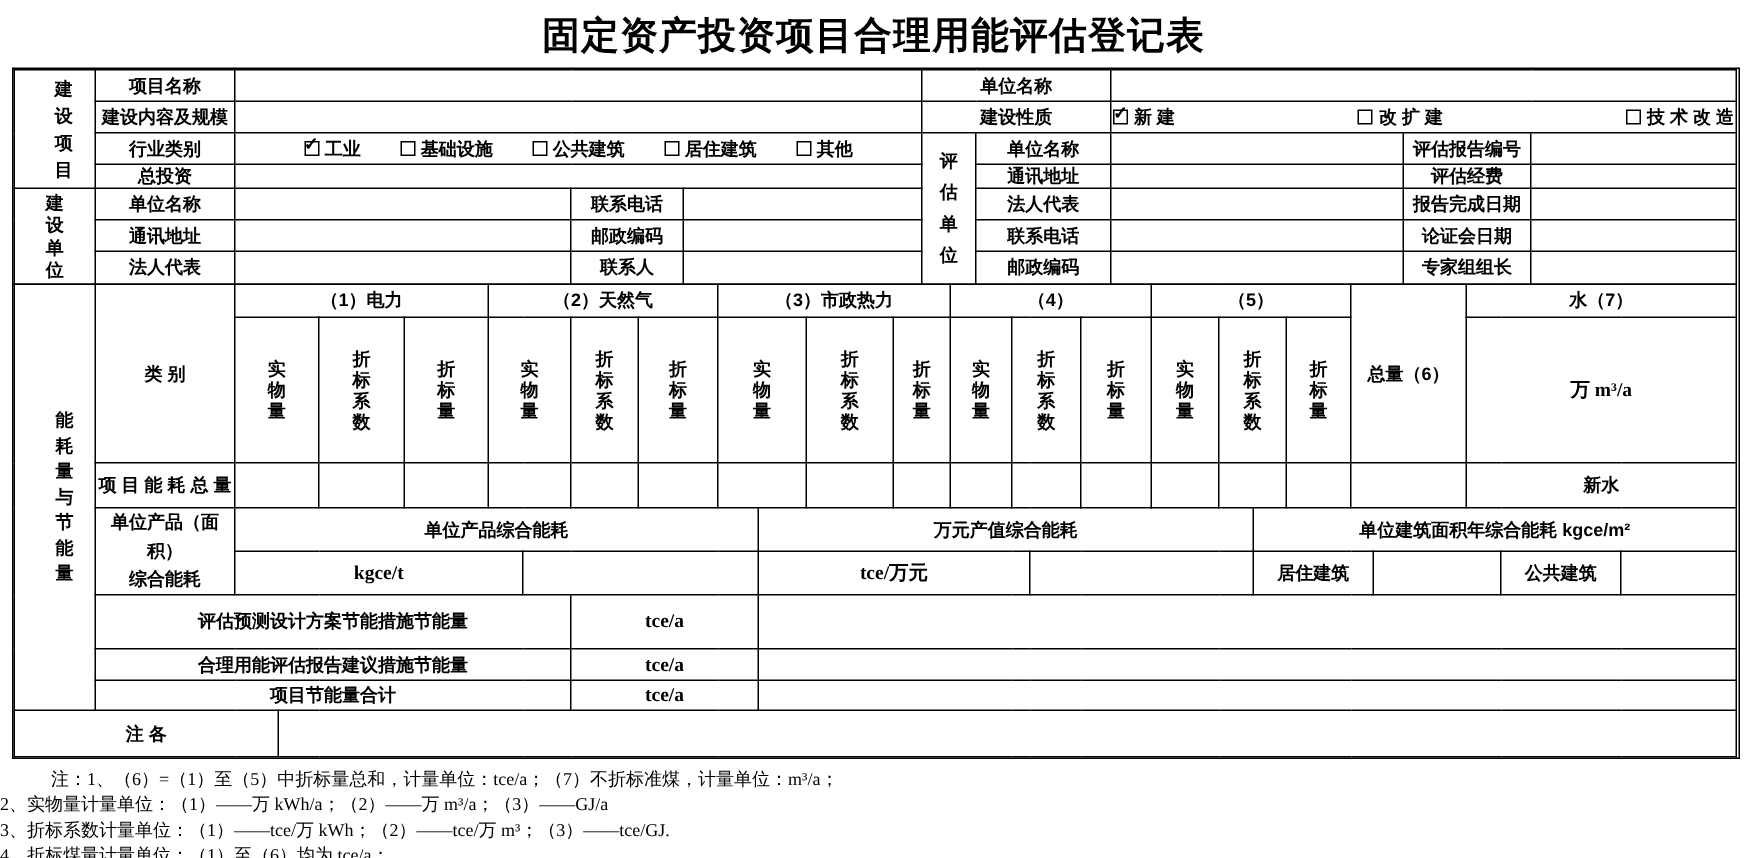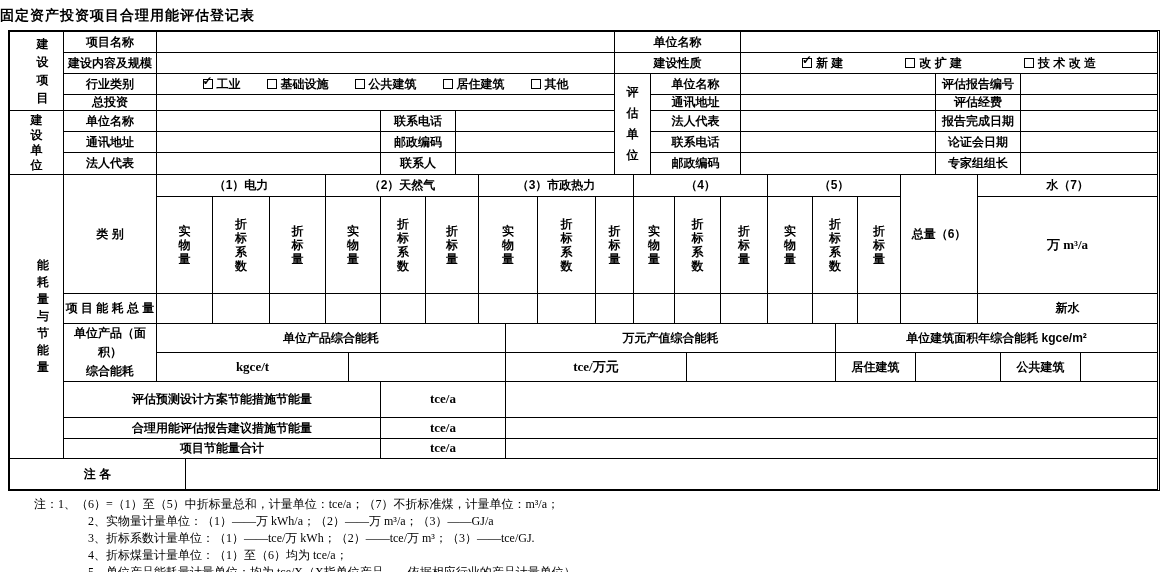--- a/index.html
+++ b/index.html
@@ -1,36 +1,36 @@
 <!DOCTYPE html>
 <html><head>
 <meta charset="utf-8">
 <style>
   html,body{margin:0;padding:0;background:#fff;color:#000;font-family:"Liberation Sans",sans-serif;}
   .sheet{position:relative;width:1165px;height:572px;background:#fff;overflow:hidden;}
-  .title{font-size:14px;font-weight:bold;margin:7px 0 5px 0;letter-spacing:1px;font-family:"Liberation Sans",sans-serif;}
+  .title{font-size:25px;font-weight:bold;text-align:center;margin:7px 0 5px 0;letter-spacing:1px;font-family:"Liberation Sans",sans-serif;}
   .twrap{margin-left:8px;width:1150px;border:1px solid #000;}
   table{border-collapse:collapse;table-layout:fixed;width:1148px;}
   table.t2{margin-top:-1px;}
   td{border:1px solid #000;padding:0 1px;font-size:12px;font-weight:bold;text-align:center;vertical-align:middle;overflow:hidden;line-height:1.25;}
   td.vt span{display:inline-block;width:14px;word-break:break-all;}
   td.vt-proj span{line-height:18px;margin-left:12px;}
   td.vt-build span{line-height:15px;}
   td.vt-assess span{line-height:21px;}
   td.vt-energy span{line-height:17px;margin-left:13px;}
   td.vt-sub span{line-height:14px;}
   .unit{font-family:"Liberation Serif",serif;font-size:13px;font-weight:bold;}
   .two-line div{line-height:19px;}
   .cbrow{display:flex;justify-content:center;align-items:center;gap:26px;}
-  .cbrow.wide{gap:62px;}
+  .cbrow.wide{gap:62px;justify-content:space-between;}
   .opt{white-space:nowrap;}
   .cb{display:inline-block;width:8px;height:8px;border:1px solid #000;margin-right:4px;position:relative;vertical-align:-1px;}
   .cb.on::after{content:"✓";position:absolute;left:-1px;top:-6px;font-size:12px;font-weight:bold;}
   .fnblock{margin-top:5px;font-family:"Liberation Serif",serif;font-size:12px;}
-  .fn{margin-left:88px;line-height:17px;}
+  .fn{line-height:17px;}
   .fn.first{margin-left:34px;}
 </style>
 </head>
 <body>
 
 <div class="sheet">
   <div class="title">固定资产投资项目合理用能评估登记表</div>
 
   <div class="twrap">
 

